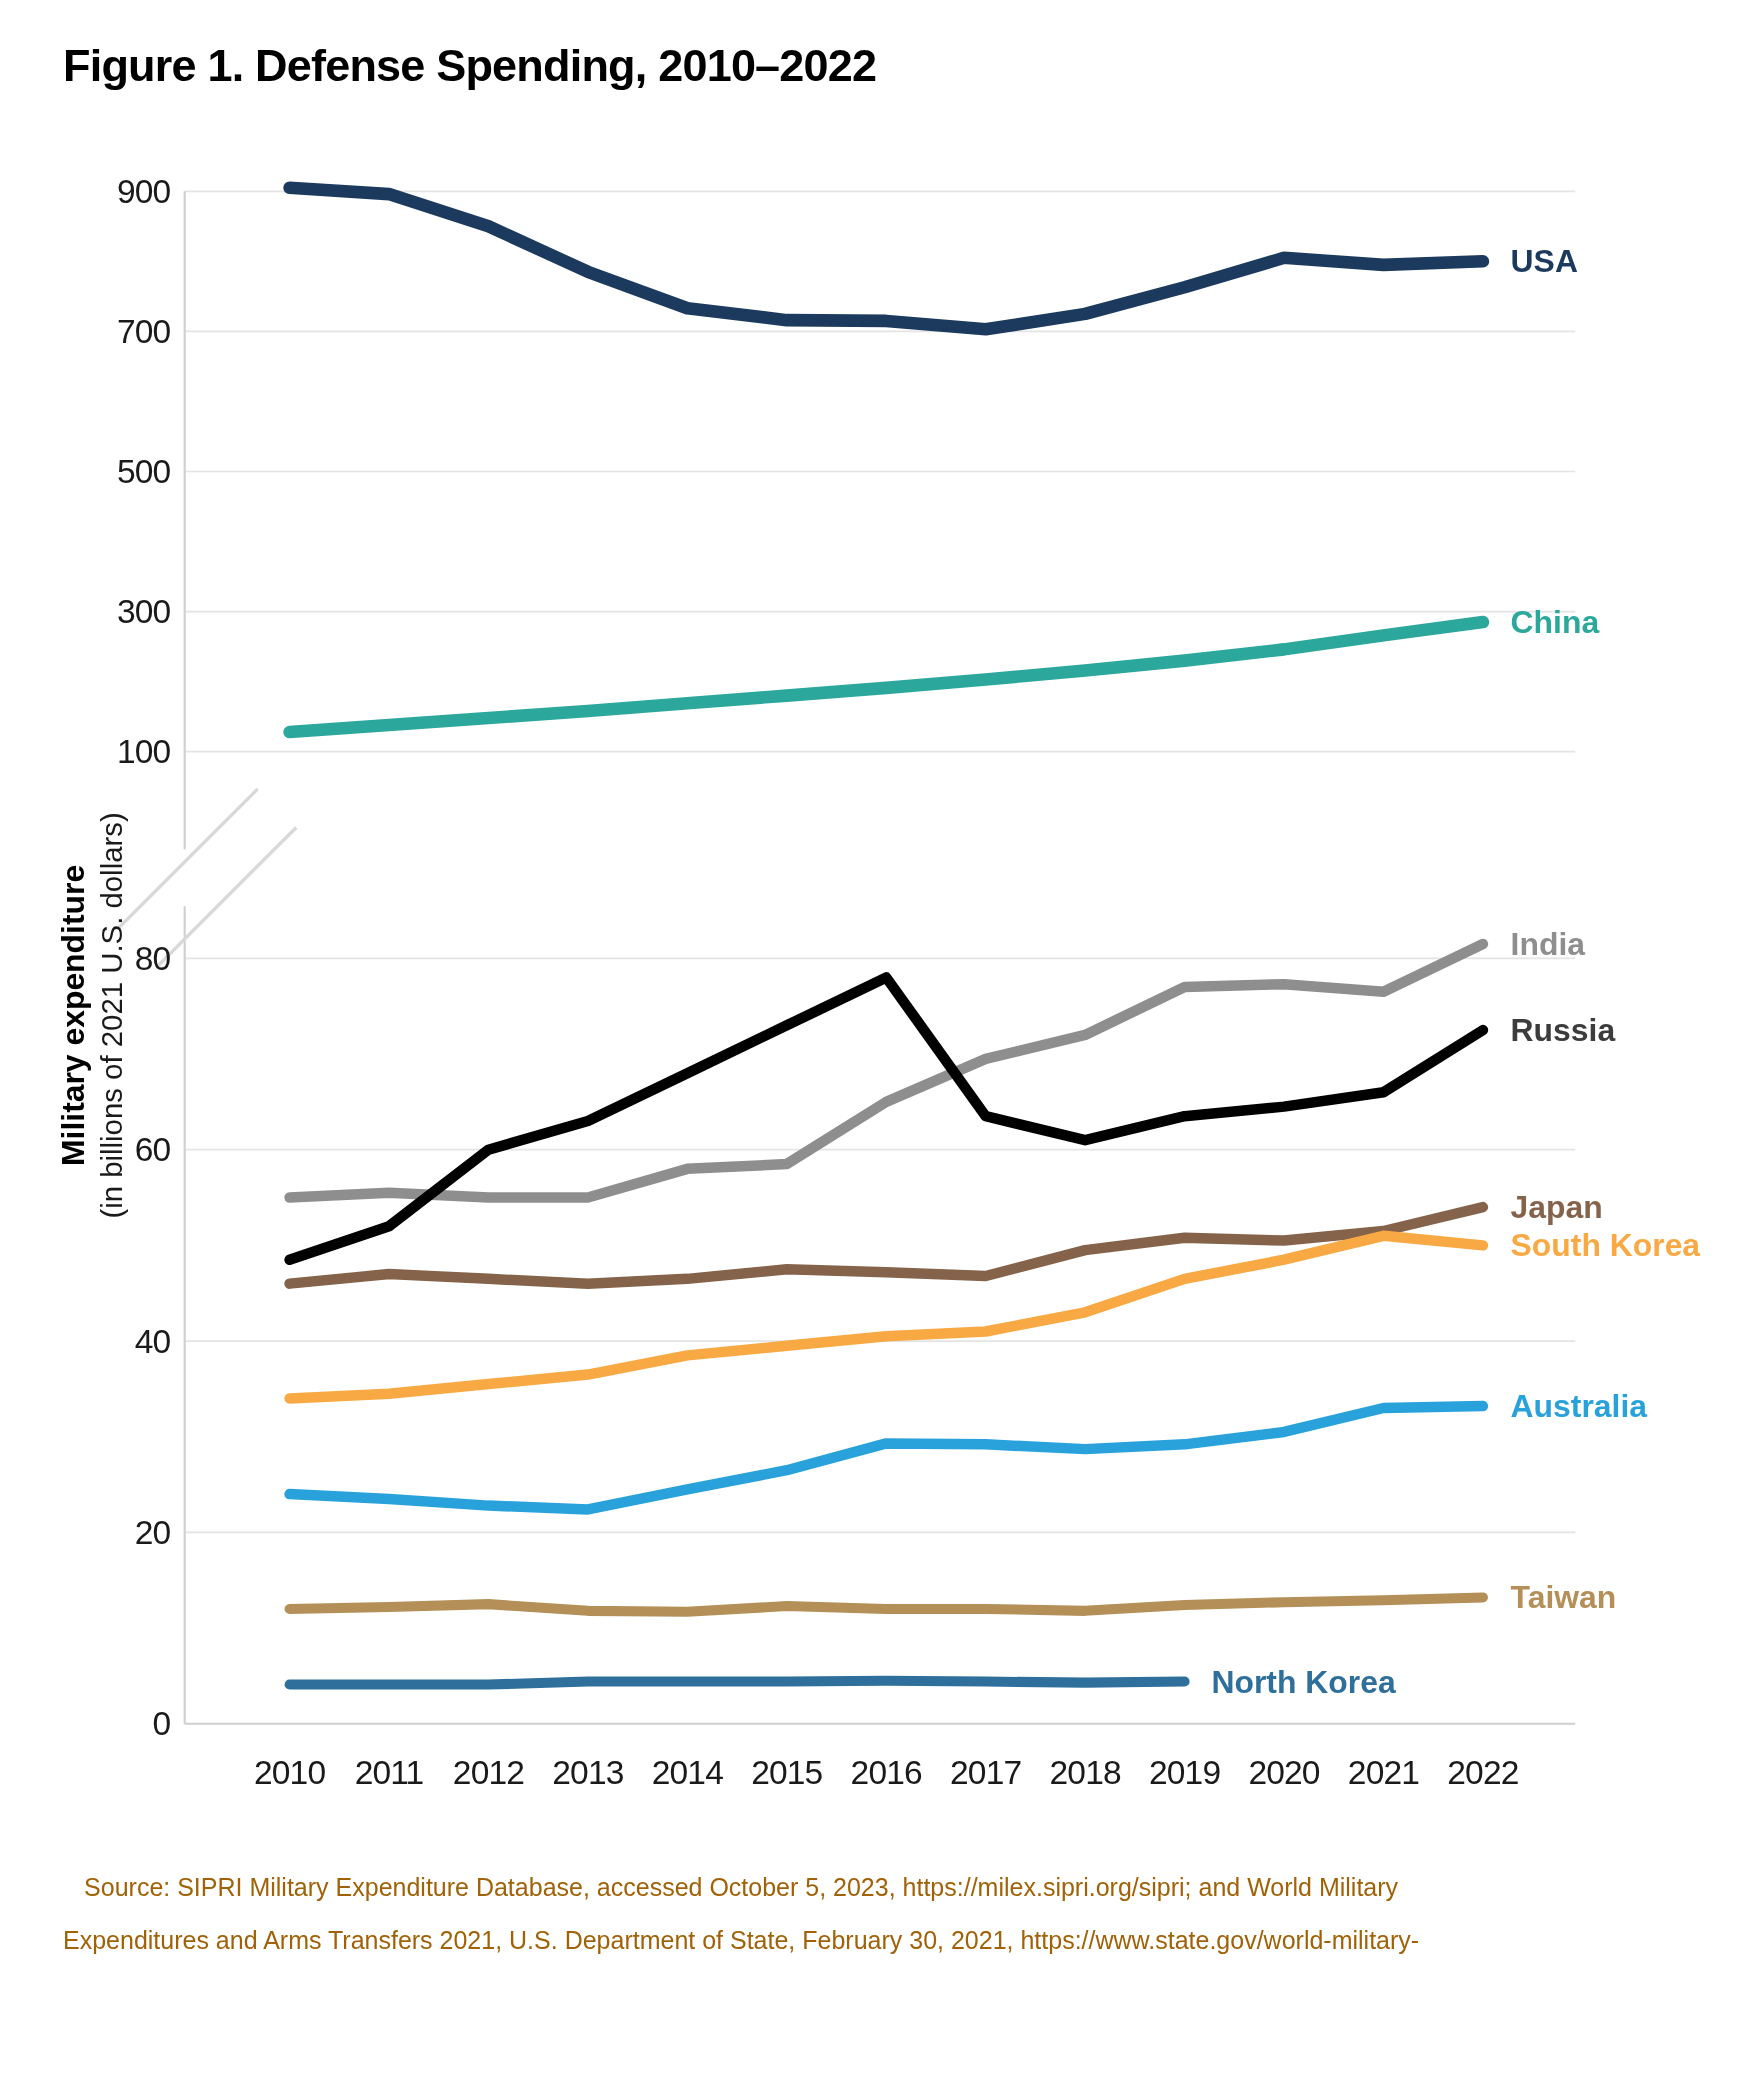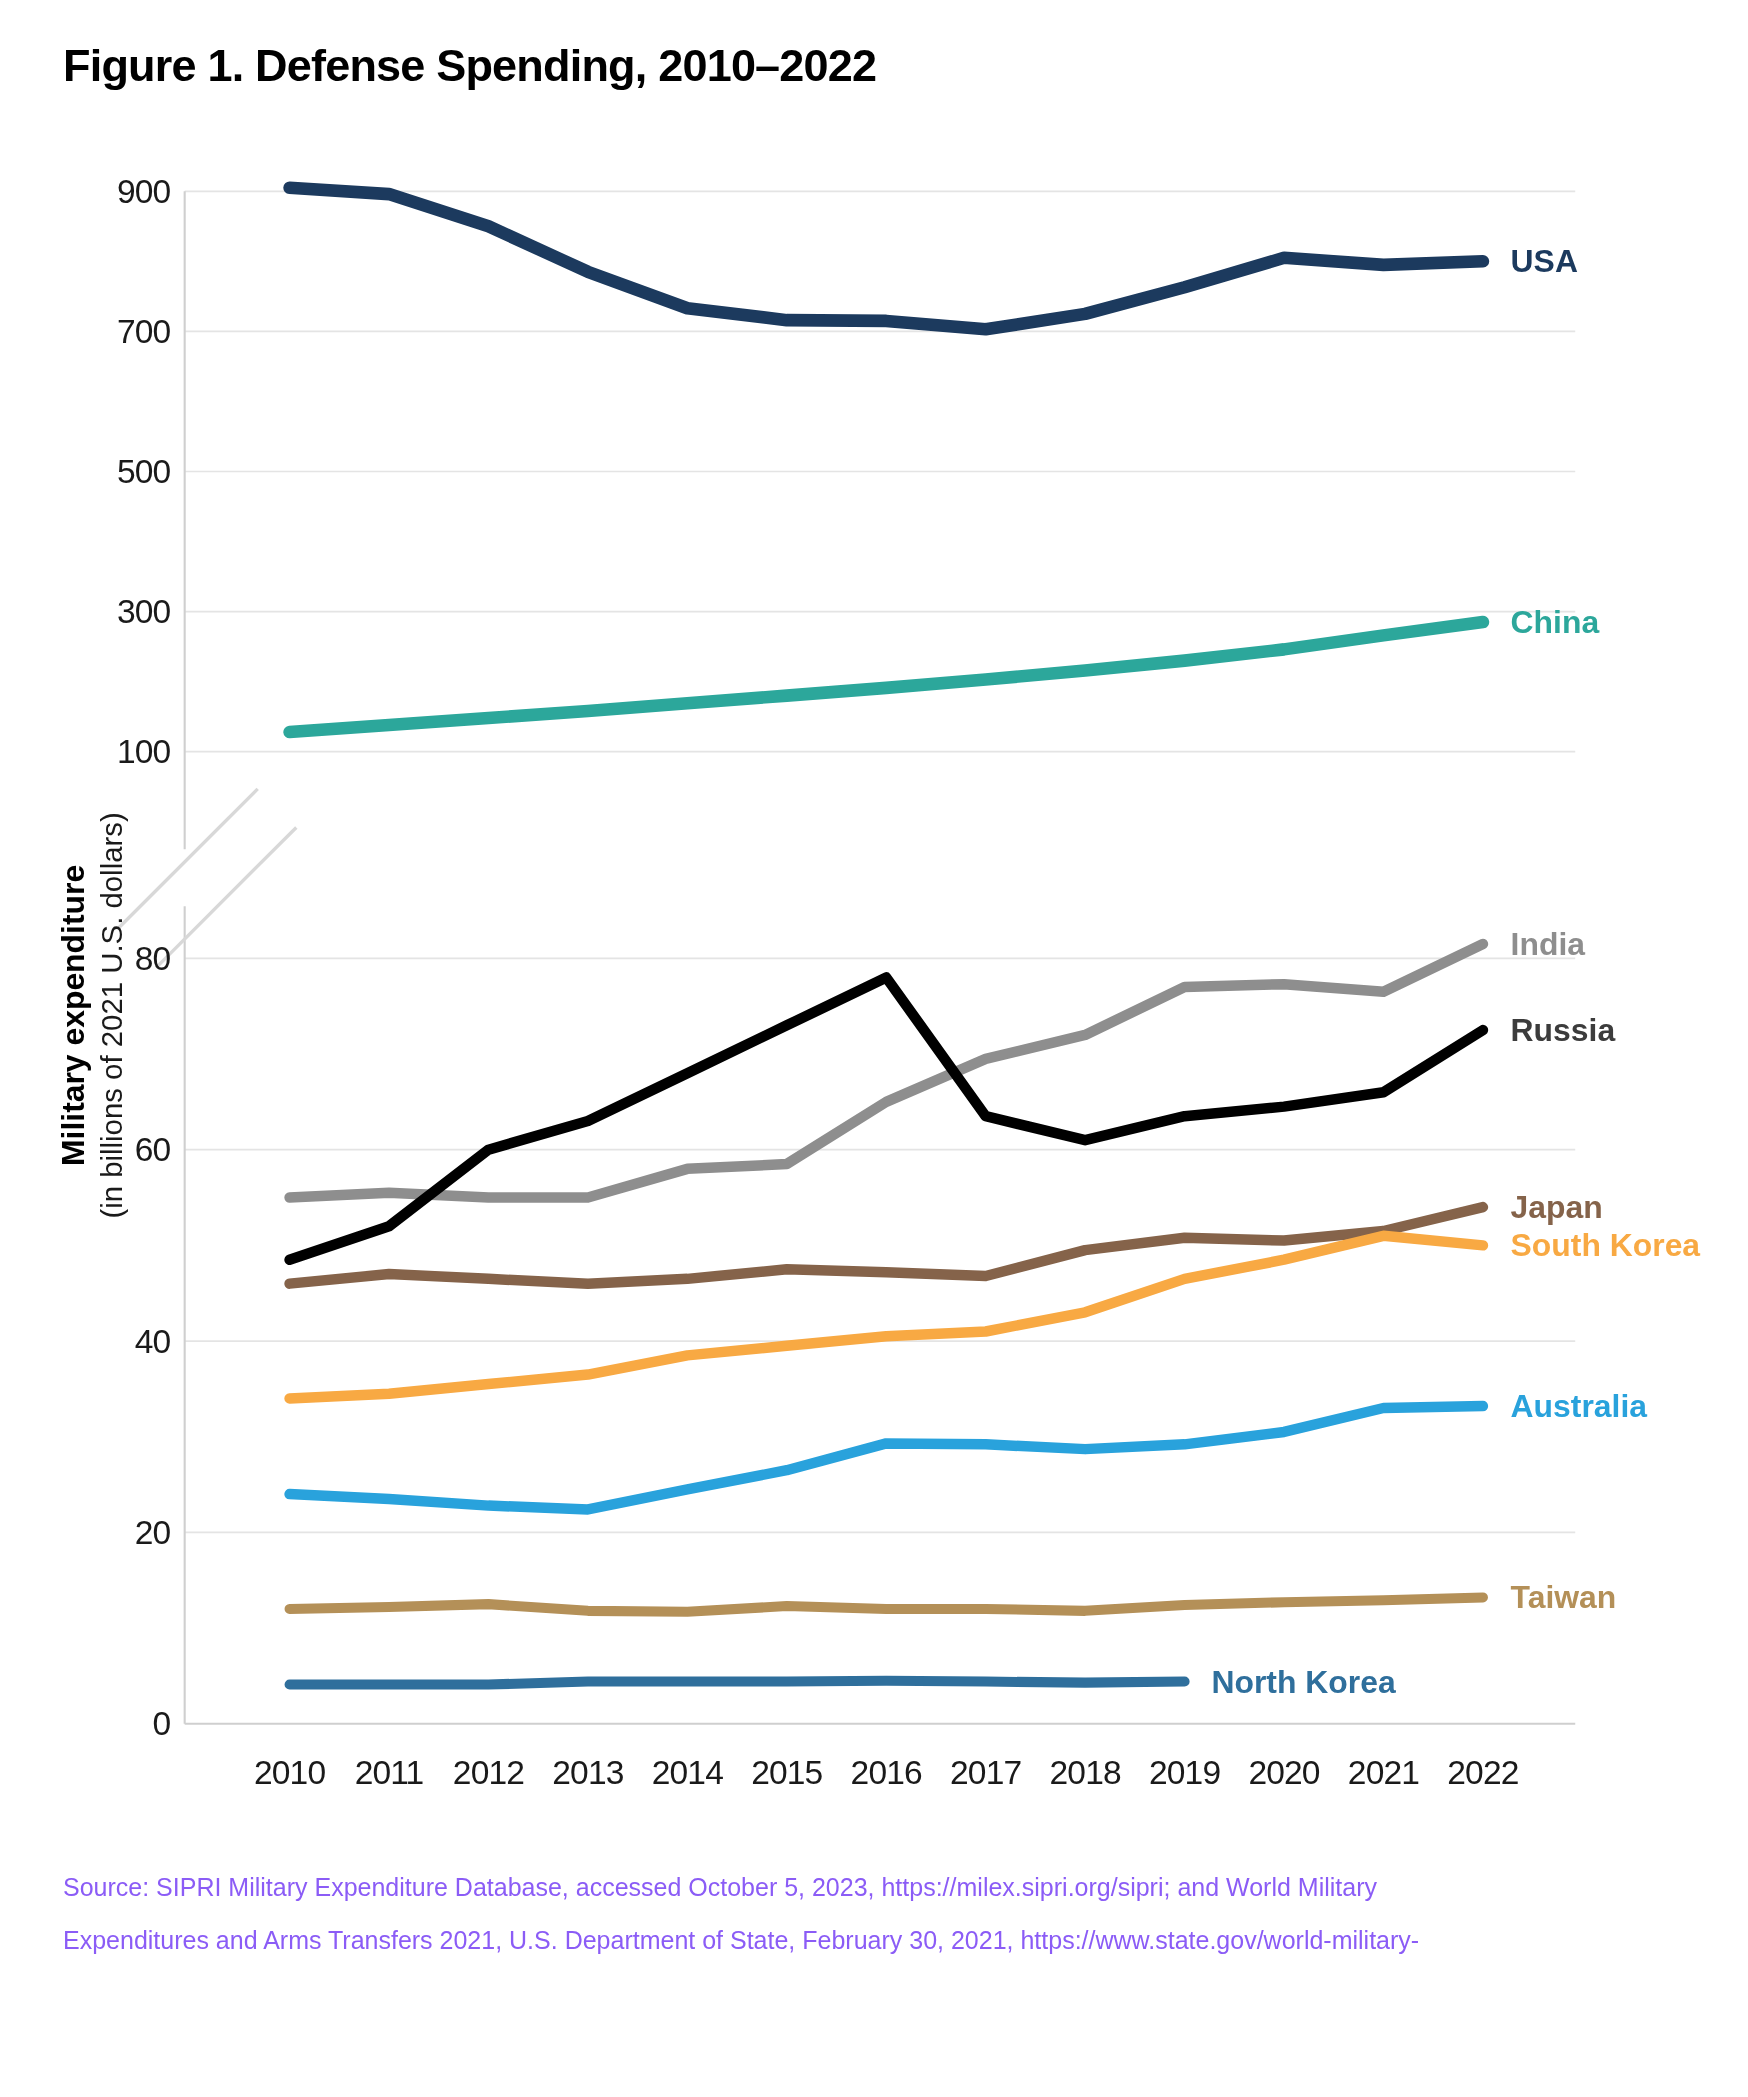--- a/index.html
+++ b/index.html
@@ -2,30 +2,31 @@
 <html style="font-size:13.4px"><head>
 <meta charset="utf-8">
 <style>
   html,body{margin:0;padding:0;background:#ffffff;}
   .canvas{
     position:relative;
     width:1749px;height:2098px;
     background:#ffffff;
     font-family:"Liberation Sans", sans-serif;
     overflow:hidden;
+    text-align:center;
   }
   .fig-title{
     position:absolute;left:63px;top:40px;
     font-size:45px;font-weight:700;color:#000000;
     letter-spacing:-0.8px;white-space:nowrap;
   }
   .chart-svg{position:absolute;left:0;top:0;}
   .footer{
     position:absolute;left:63px;top:1861px;
-    font-size:25px;color:#8b5cf6;line-height:53px;
+    font-size:25px;color:#a16207;line-height:53px;
     letter-spacing:0px;
   }
   .footer .fline{white-space:nowrap;}
   text{font-family:"Liberation Sans", sans-serif;}
   .tick-label{font-size:40px;fill:#1a1a1a;letter-spacing:-1px;}
   .series-label{font-size:38px;font-weight:700;}
   .yaxis-title-bold{font-size:38px;font-weight:700;fill:#000000;}
   .yaxis-title-sub{font-size:35px;fill:#1a1a1a;}
 </style>
 </head>

